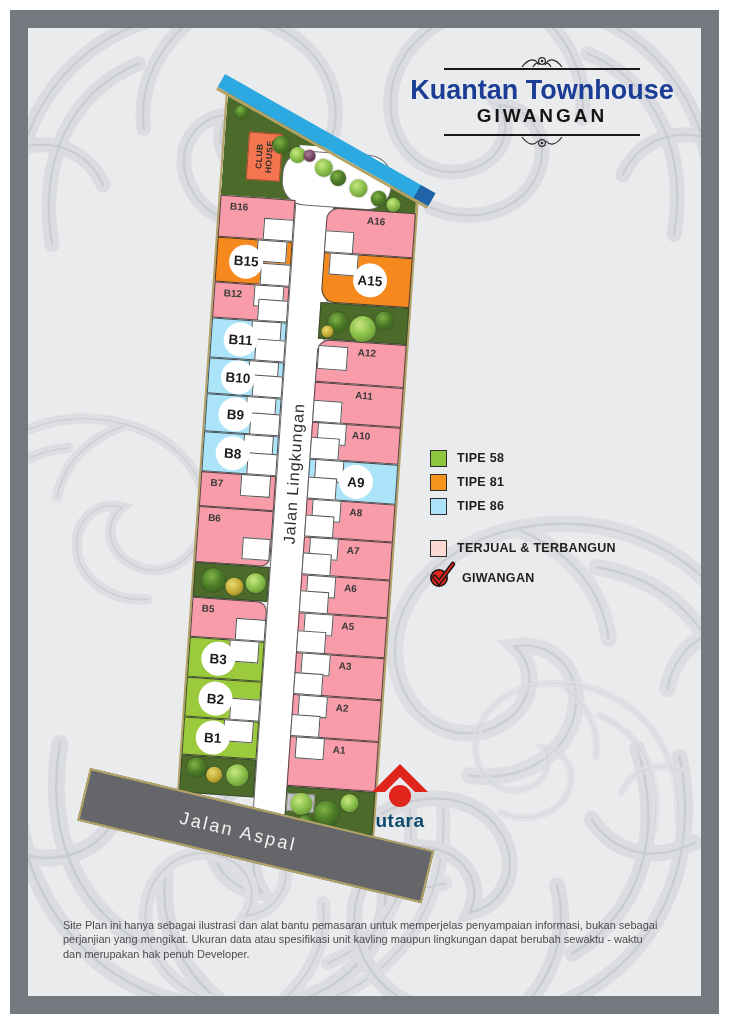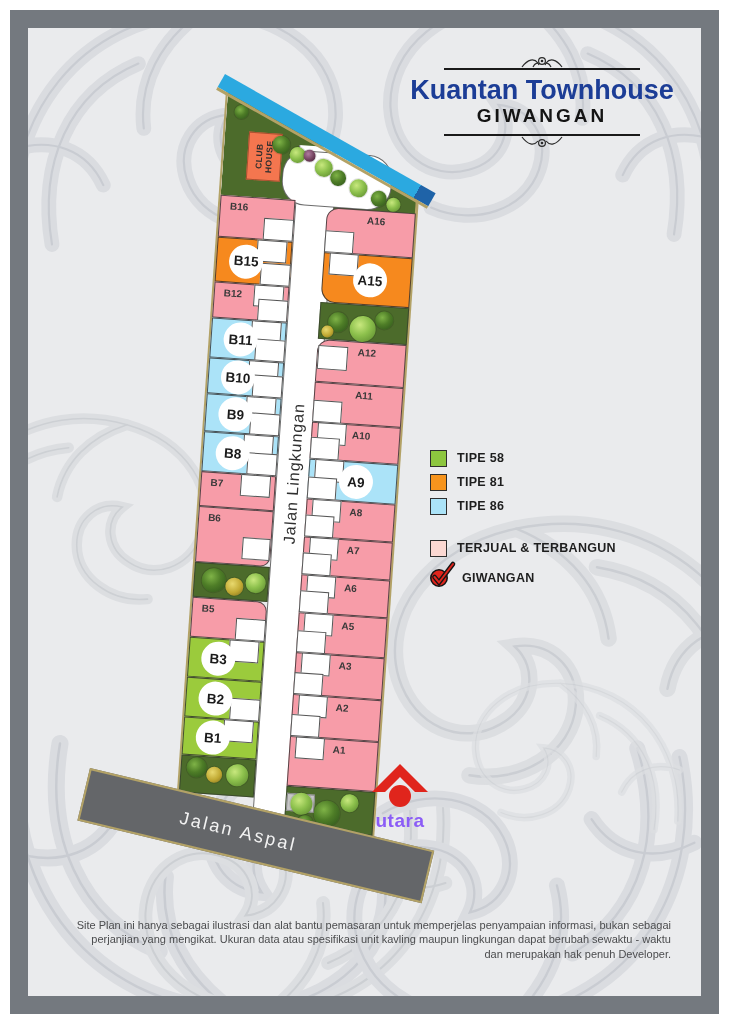--- a/index.html
+++ b/index.html
@@ -62,25 +62,25 @@
   
   .legend{position:absolute;left:402px;top:413px;z-index:4;}
   .lg-row{position:absolute;display:flex;align-items:center;height:18px;}
   .lg-swatch{width:17px;height:17px;border:1.6px solid #2E2E2E;box-sizing:border-box;margin-right:10px;}
   .lg-label{font-size:12.5px;font-weight:bold;color:#1E1E1E;letter-spacing:.3px;white-space:nowrap;}
   .lg-icon{width:27px;height:18px;margin-right:5px;position:relative;overflow:visible;}
   .lg-icon svg{position:absolute;left:-2px;top:-9px;overflow:visible;}
 
   
   .north{position:absolute;left:337px;top:728px;width:70px;text-align:center;z-index:4;}
-  .north .lbl{color:#8b5cf6;font-size:19px;font-weight:bold;letter-spacing:.5px;margin-top:-2px;}
-
-  
-  .footer{position:absolute;left:35px;top:890px;width:600px;text-align:right;
-      font-size:11px;line-height:1.3;color:#4B4C4E;z-index:4;margin-left:8px;}
+  .north .lbl{color:#0c4a6e;font-size:19px;font-weight:bold;letter-spacing:.5px;margin-top:-2px;}
+
+  
+  .footer{position:absolute;left:35px;top:890px;width:600px;text-align:left;
+      font-size:11px;line-height:1.3;color:#4B4C4E;z-index:4;}
 </style>
 </head>
 <body>
 
 <div class="page">
   <div class="frame"></div>
   <div class="inner">
 
     <svg class="orn-svg" viewBox="0 0 673 968" preserveAspectRatio="none">
       <defs>

